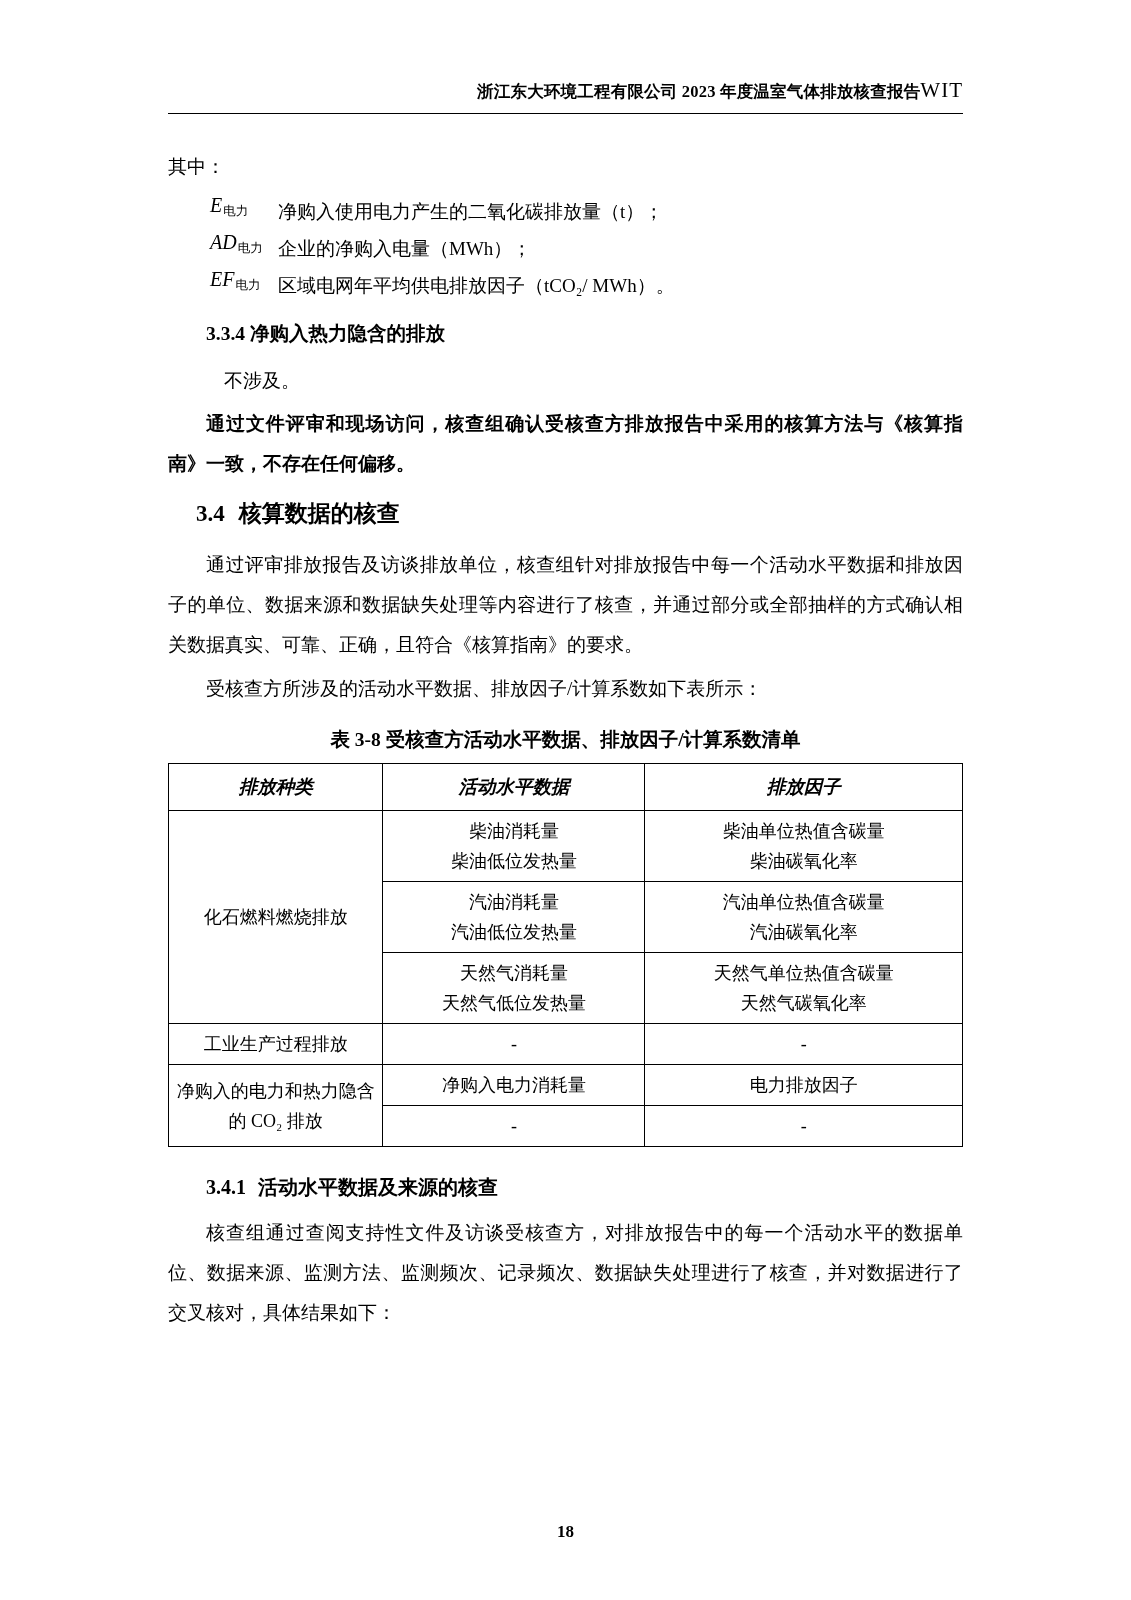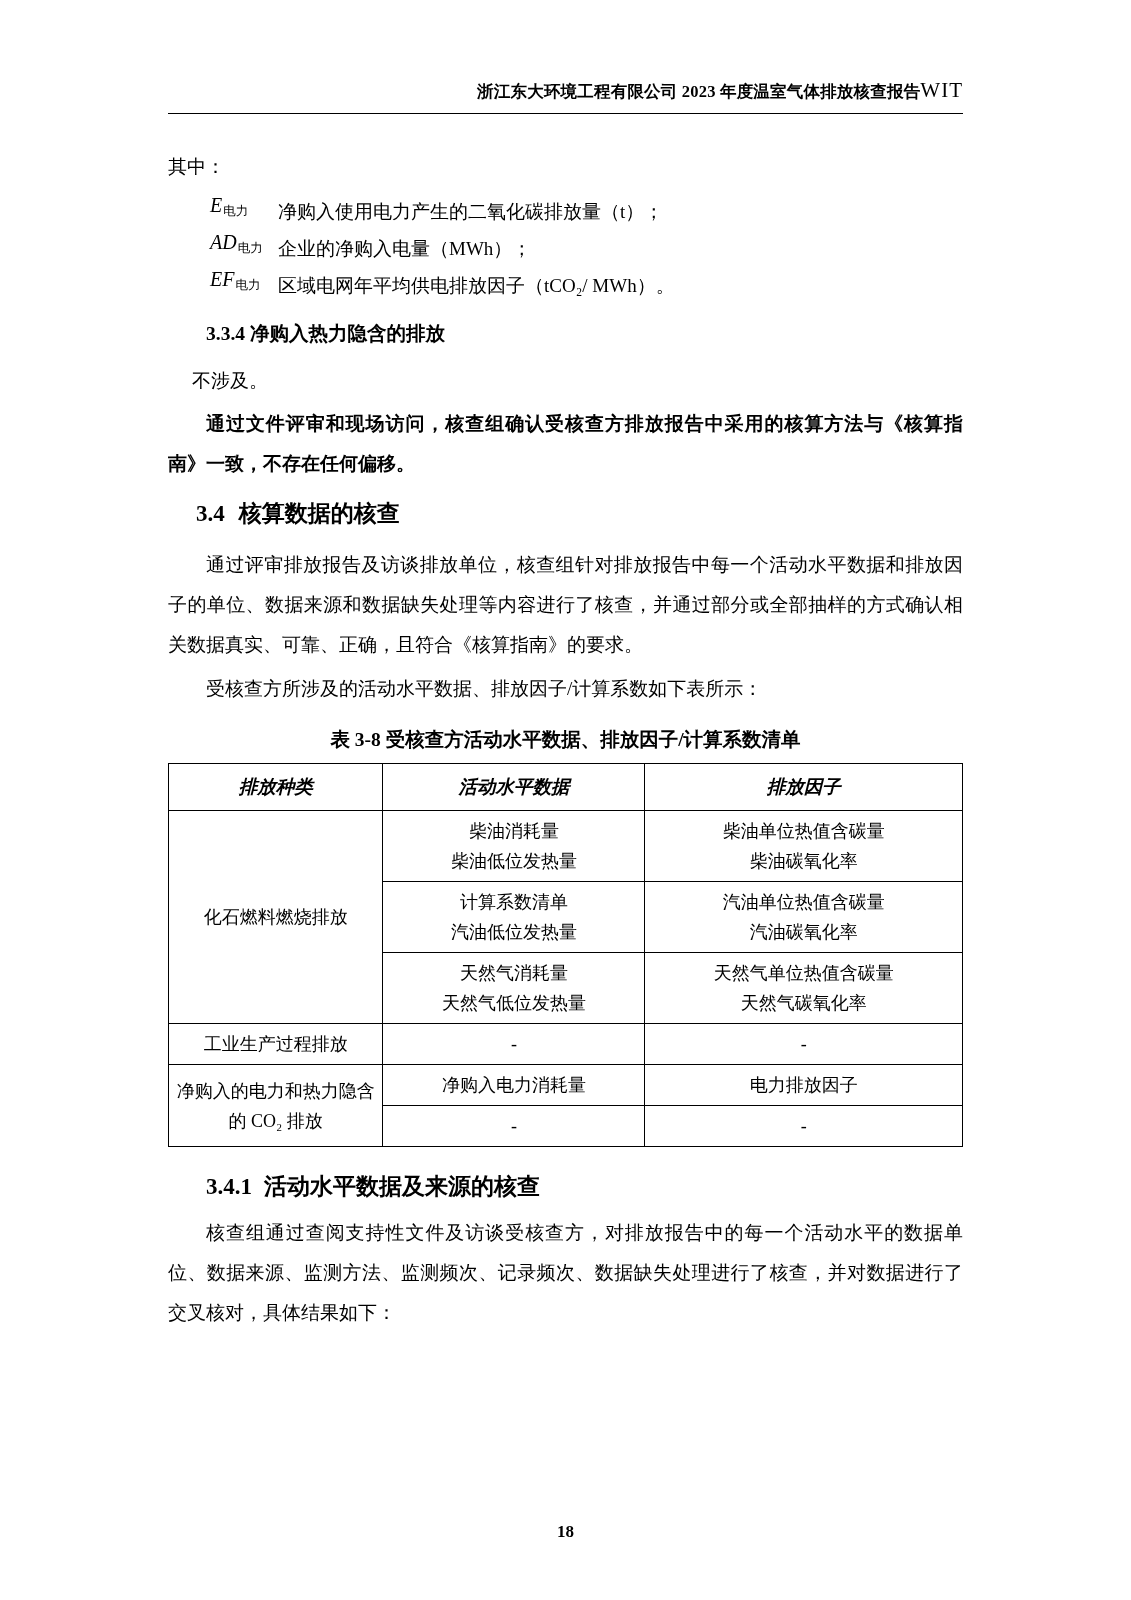--- a/index.html
+++ b/index.html
@@ -96,21 +96,21 @@
     line-height: 34px;
   }
   .h3 {
     font-size: 23px;
     font-weight: bold;
     margin: 10px 0 12px 28px;
     line-height: 38px;
   }
   .h3 .num { padding-right: 14px; }
   .h4sub {
-    font-size: 23px;
+    font-size: 20px;
     font-weight: bold;
     margin: 22px 0 8px 38px;
     line-height: 36px;
   }
   .h4sub .num { padding-right: 12px; }
   
   .table-caption {
     text-align: center;
     font-size: 19.5px;
     font-weight: bold;
@@ -177,21 +177,21 @@
       <div class="deftext">企业的净购入电量（MWh）；</div>
     </div>
     <div class="defrow">
       <div class="defsym"><span>EF</span><span class="sub">电力</span></div>
       <div class="deftext">区域电网年平均供电排放因子（tCO₂/ MWh）。</div>
     </div>
   </div>
 
   <div class="h4">3.3.4 净购入热力隐含的排放</div>
 
-  <div class="para" style="margin-left:24px;">不涉及。</div>
+  <div class="para" style="margin-left:56px;">不涉及。</div>
 
   <div class="para indent bold">通过文件评审和现场访问，核查组确认受核查方排放报告中采用的核算方法与《核算指南》一致，不存在任何偏移。</div>
 
   <div class="h3">
     <span class="num">3.4</span><span>核算数据的核查</span>
   </div>
 
   <div class="para indent">通过评审排放报告及访谈排放单位，核查组针对排放报告中每一个活动水平数据和排放因子的单位、数据来源和数据缺失处理等内容进行了核查，并通过部分或全部抽样的方式确认相关数据真实、可靠、正确，且符合《核算指南》的要求。</div>
 
   <div class="para indent">受核查方所涉及的活动水平数据、排放因子/计算系数如下表所示：</div>
@@ -218,21 +218,21 @@
           <span>柴油消耗量</span>
           <span>柴油低位发热量</span>
         </td>
         <td class="two-line">
           <span>柴油单位热值含碳量</span>
           <span>柴油碳氧化率</span>
         </td>
       </tr>
       <tr>
         <td class="two-line">
-          <span>计算系数清单</span>
+          <span>汽油消耗量</span>
           <span>汽油低位发热量</span>
         </td>
         <td class="two-line">
           <span>汽油单位热值含碳量</span>
           <span>汽油碳氧化率</span>
         </td>
       </tr>
       <tr>
         <td class="two-line">
           <span>天然气消耗量</span>

